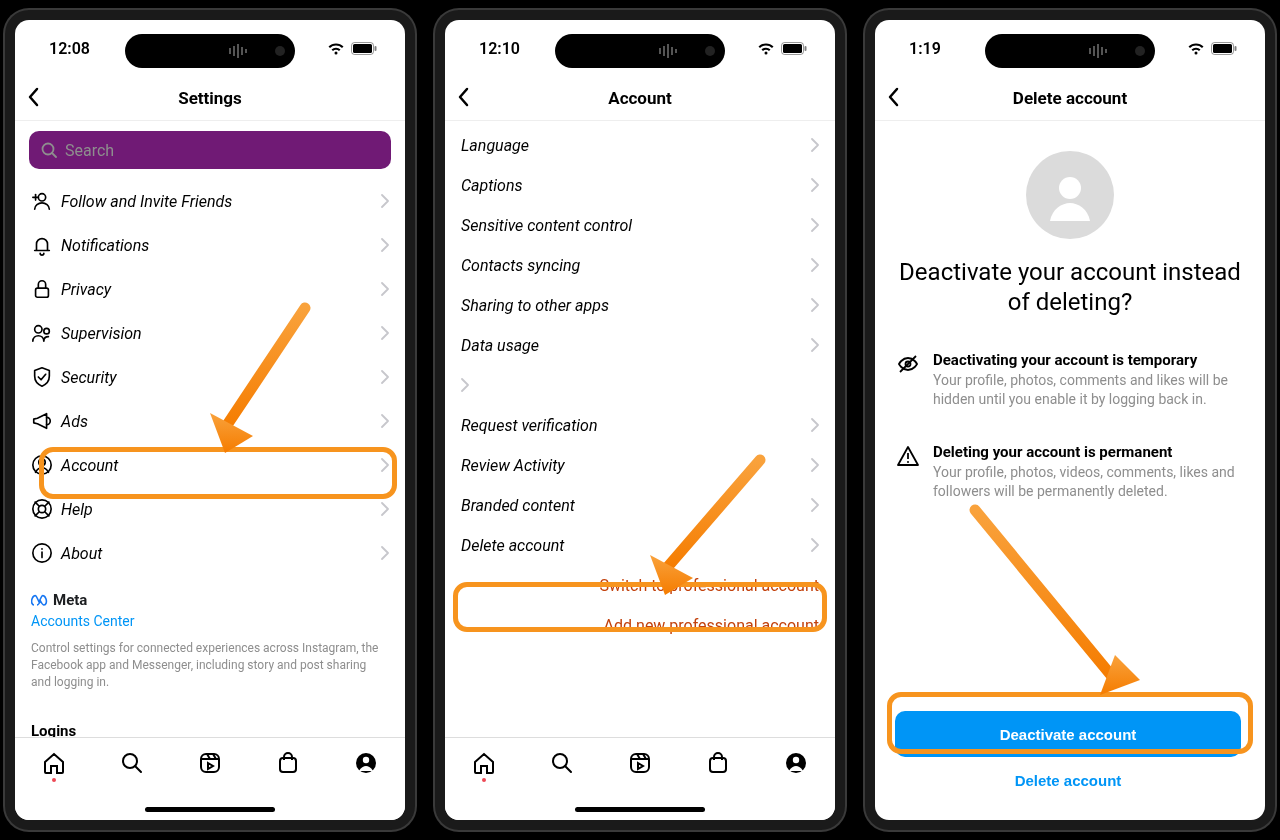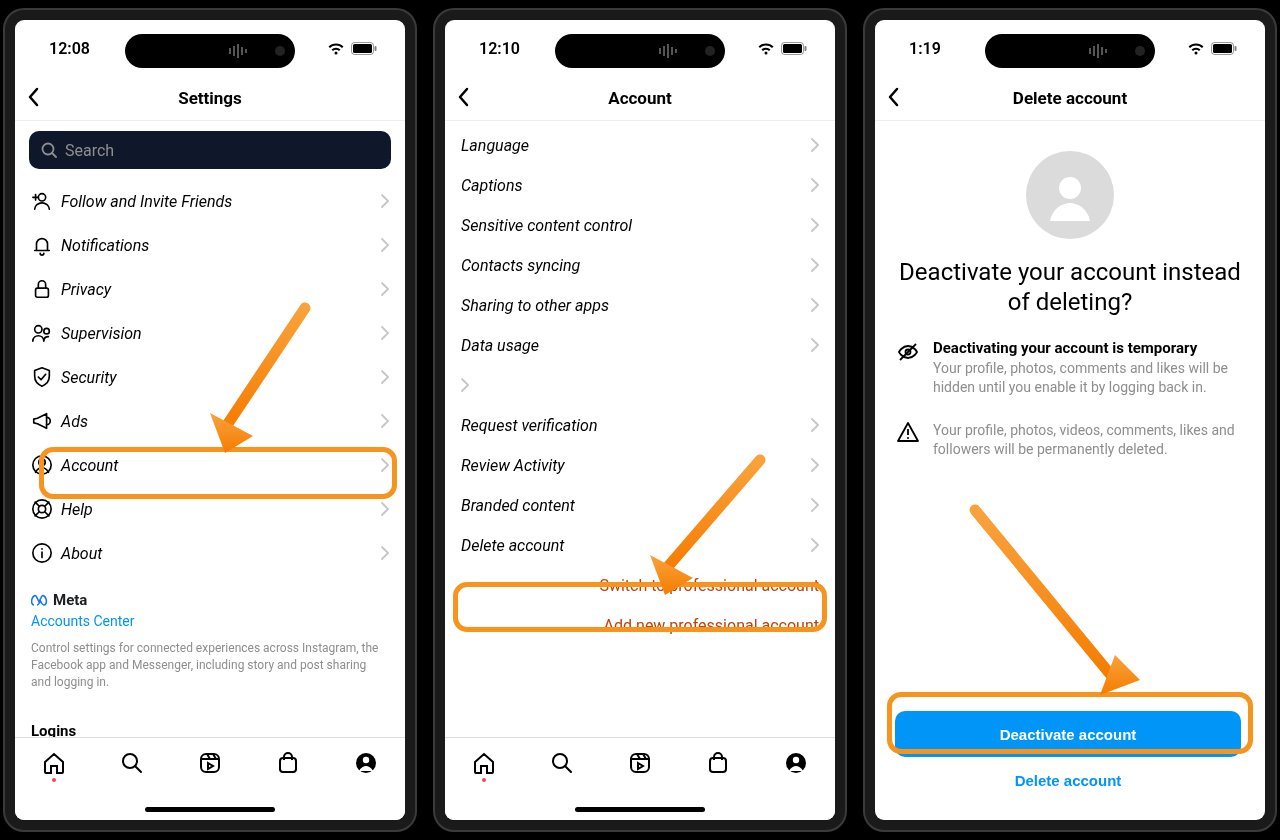--- a/index.html
+++ b/index.html
@@ -12,21 +12,21 @@
     overflow: hidden;
     display: flex;
     justify-content: center;
     align-items: center;
     gap: 40px;
   }
   .phone {
     width: 390px;
     height: 800px;
     background: #fff;
-    border-radius: 9px;
+    border-radius: 14px;
     position: relative;
     box-shadow: 0 0 0 10px #1a1a1a, 0 0 0 12px #3a3a3a;
     overflow: hidden;
   }
   .notch {
     position: absolute;
     top: 14px;
     left: 50%;
     transform: translateX(-50%);
     width: 170px;
@@ -56,21 +56,21 @@
     align-items: center;
     height: 44px;
     padding: 0 12px;
     position: relative;
     border-bottom: 1px solid #eee;
   }
   .nav-header .back { position:absolute; left:12px; font-size:26px; line-height:1; }
   .nav-header .title { margin:0 auto; font-size:17px; font-weight:700; }
   .search-box {
     margin: 10px 14px;
-    background: #0f172a;
+    background: #701a75;
     border-radius: 10px;
     height: 38px;
     display:flex;
     align-items:center;
     padding: 0 12px;
     color:#8e8e8e;
     font-size:16px;
     gap:8px;
   }
   .list { padding: 0 0; font-style: italic; }
@@ -126,21 +126,21 @@
   
   
   .del-content { padding: 10px 22px; text-align:center; }
   .avatar-ph {
     width:88px; height:88px; border-radius:50%;
     background:#dbdbdb;
     margin: 20px auto 18px;
     display:flex; align-items:center; justify-content:center;
   }
   .big-q { font-size:24px; font-weight:400; line-height:1.25; }
-  .info-item { display:flex; gap:14px; text-align:left; margin-top:22px; }
+  .info-item { display:flex; gap:14px; text-align:left; margin-top:34px; }
   .info-item .ii-icon { width:22px; flex-shrink:0; margin-top:2px;}
   .info-item .ii-title { font-weight:700; font-size:15px; }
   .info-item .ii-desc { color:#8e8e8e; font-size:14px; line-height:1.35; margin-top:2px;}
   .btn-primary {
     background:#0095f6;
     color:#fff;
     font-weight:600;
     font-size:15px;
     border:none;
     border-radius:10px;
@@ -585,20 +585,21 @@
         <div class="ii-desc">Your profile, photos, comments and likes will be hidden until you enable it by logging back in.</div>
       </div>
     </div>
     <div class="info-item">
       <span class="ii-icon"><svg width="22" height="22" viewBox="0 0 22 22">
             <path d="M11 2L21 20H1z" fill="none" stroke="#000" stroke-width="1.8" stroke-linejoin="round"></path>
             <line x1="11" y1="8" x2="11" y2="14" stroke="#000" stroke-width="1.8"></line>
             <circle cx="11" cy="17" r="1" fill="#000"></circle>
           </svg></span>
       <div>
+        <div class="ii-title">Deleting your account is permanent</div>
         <div class="ii-desc">Your profile, photos, videos, comments, likes and followers will be permanently deleted.</div>
       </div>
     </div>
   </div>
   <div class="bottom-actions">
     <button class="btn-primary">Deactivate account</button>
     <button class="btn-secondary">Delete account</button>
   </div>
   <div class="highlight-box" style="left:12px; right:12px; bottom:66px; height:52px;"></div>
   <svg class="arrow" style="left:80px; top:480px;" width="200" height="220" viewBox="0 0 200 220">

